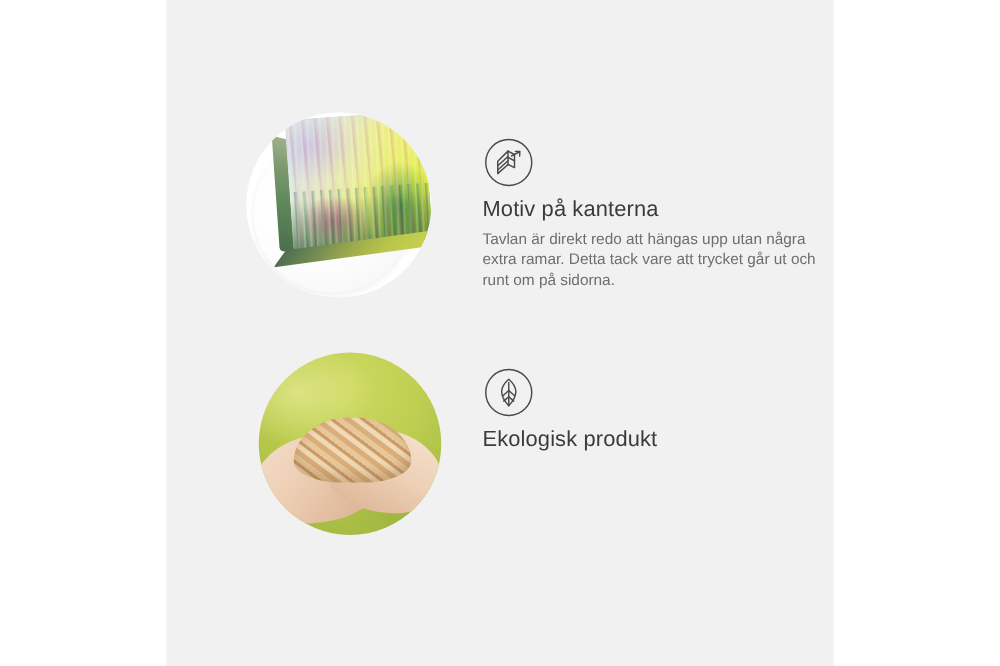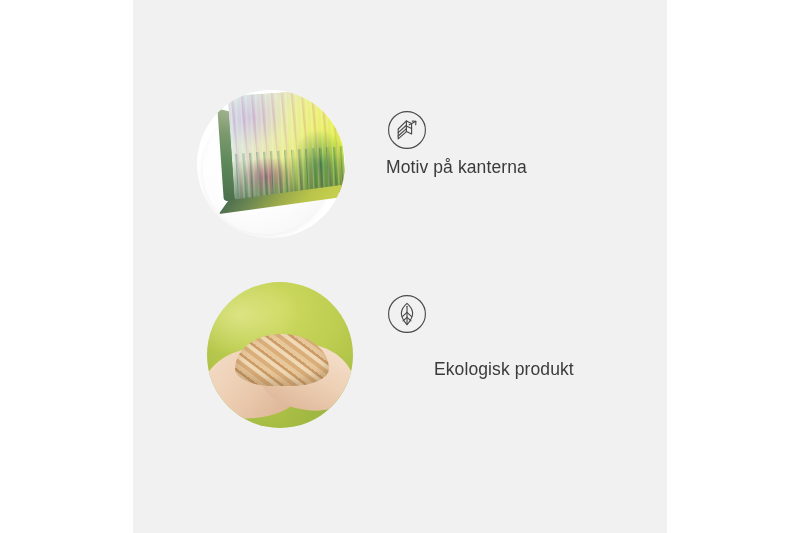--- a/index.html
+++ b/index.html
@@ -232,21 +232,21 @@
   #icon-eco { top: 24px; }
   .feature-icon svg { display: block; }
 
   
   .feature-text {
     position: absolute;
     left: 253px;
     width: 272px;
   }
   #text-canvas-edges { top: 79px; }
-  #text-eco { top: 89px; margin-left: 48px; }
+  #text-eco { top: 71px; }
 
   .feature-title {
     margin: 0 0 5px 0;
     font-size: 17.5px;
     font-weight: 400;
     line-height: 21px;
     color: #3b3b3b;
     letter-spacing: 0.1px;
   }
   .feature-desc {
@@ -287,20 +287,21 @@
             <path d="M19.4 21.6 L24.6 24.1 L24.6 13.6 L19.4 10.9"></path>
             <path d="M19.4 16.0 L24.6 18.6"></path>
             <path d="M22.2 14.8 L28.6 11.4"></path>
             <path d="M25.3 11.1 L28.9 11.2 L28.7 14.8"></path>
           </g>
         </svg>
       </div>
 
       <div class="feature-text" id="text-canvas-edges">
         <h3 class="feature-title">Motiv på kanterna</h3>
+        <p class="feature-desc">Tavlan är direkt redo att hängas upp utan några extra ramar. Detta tack vare att trycket går ut och runt om på sidorna.</p>
       </div>
     </div>
 
     <div class="feature-row" id="feature-row-2">
 
       <div class="media-circle" id="media-eco">
         <div class="hands">
           <div class="hand-left"></div>
           <div class="hand-right"></div>
           <div class="chips"></div>

